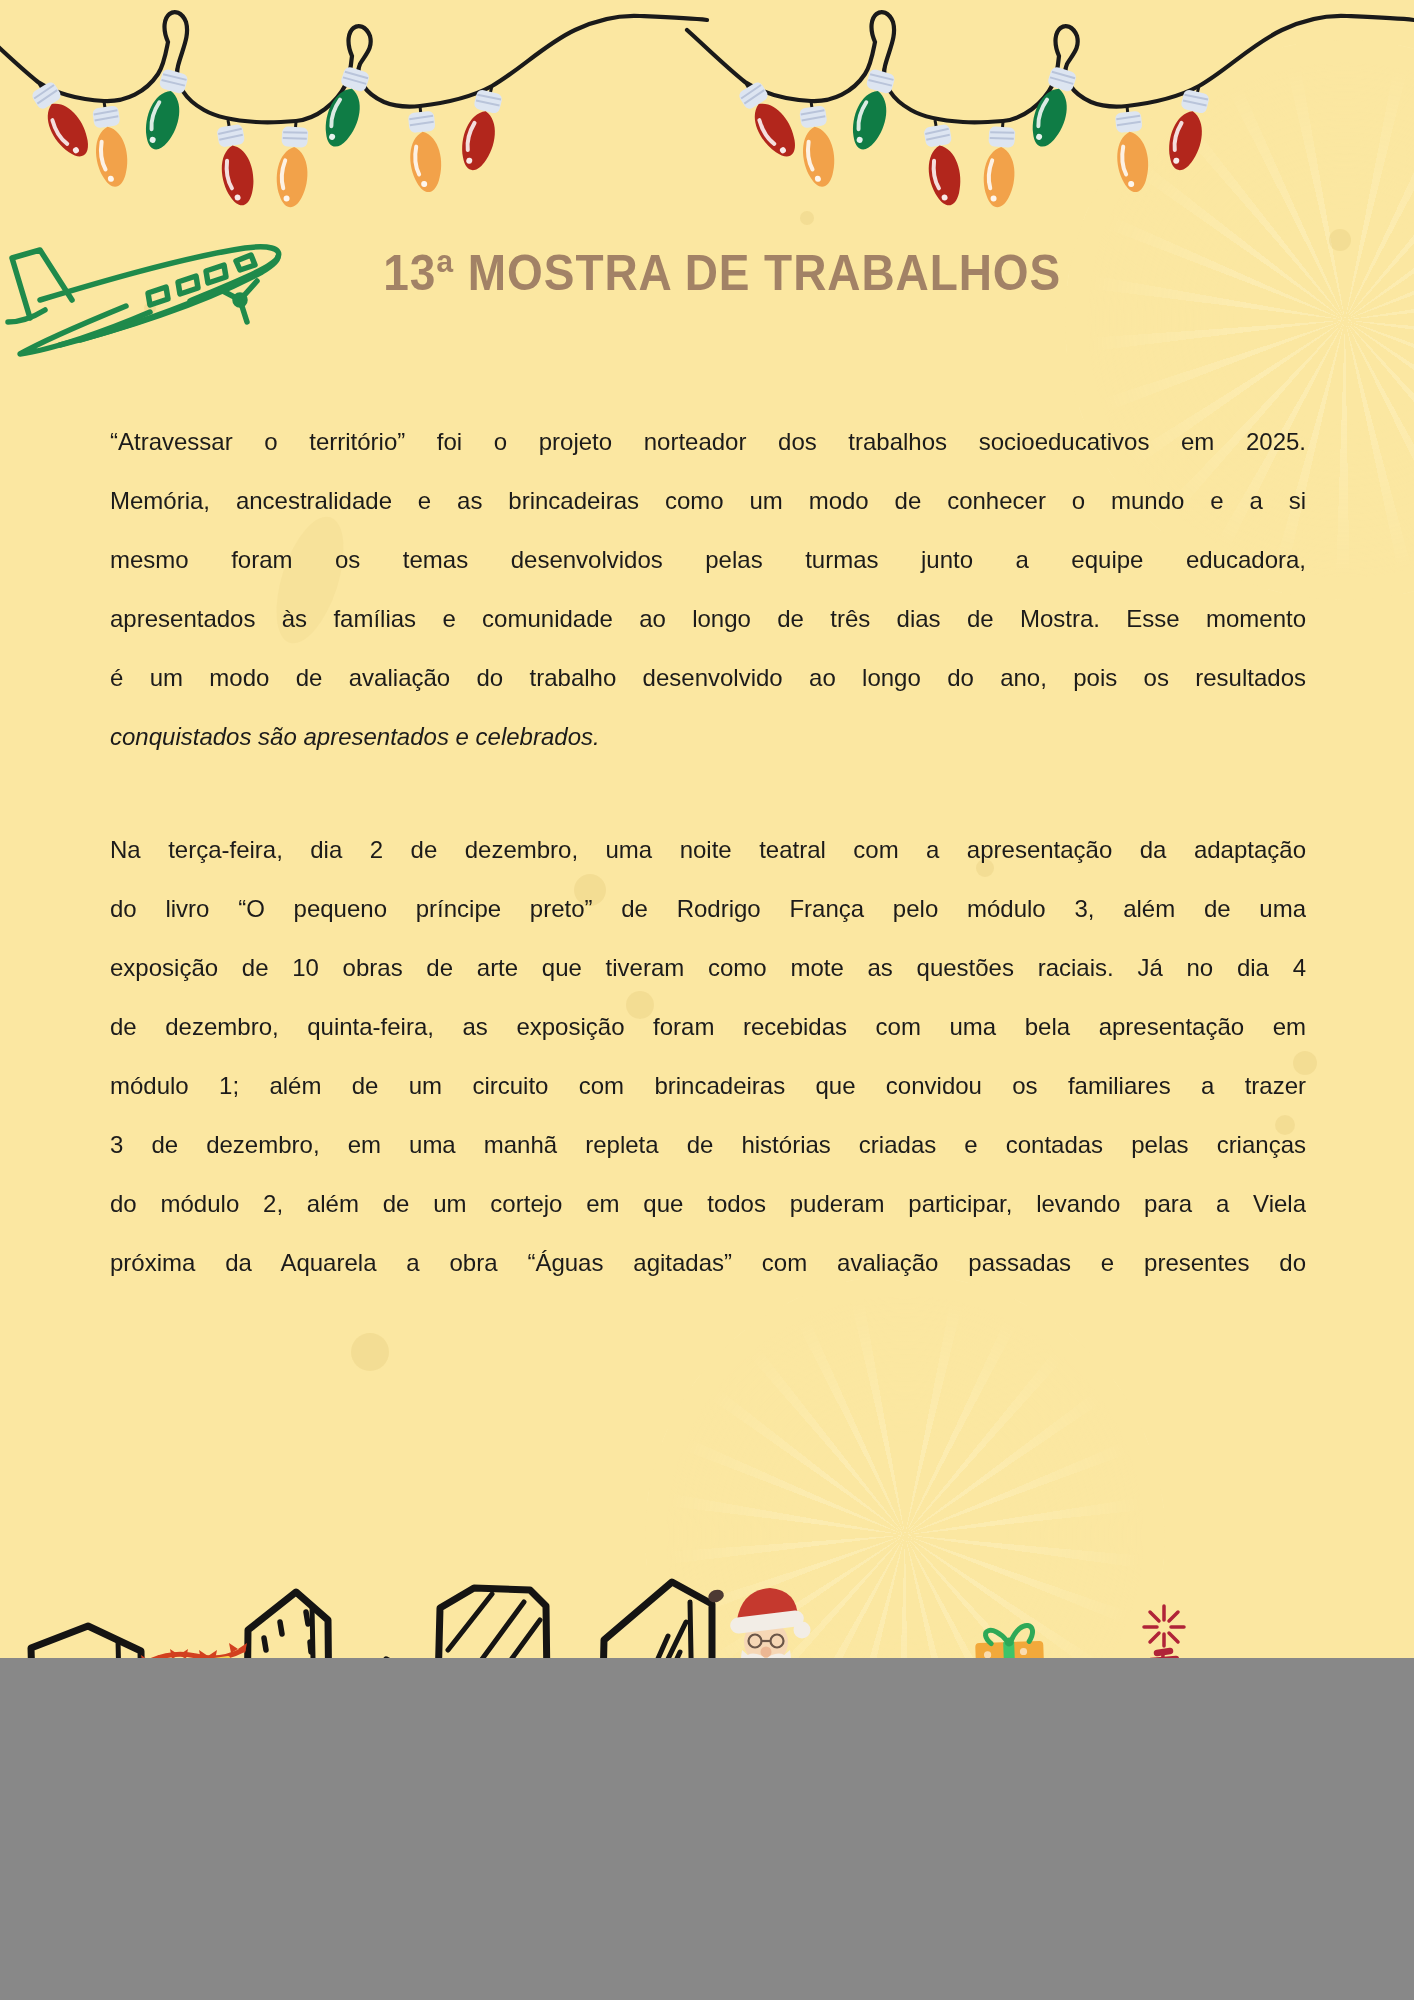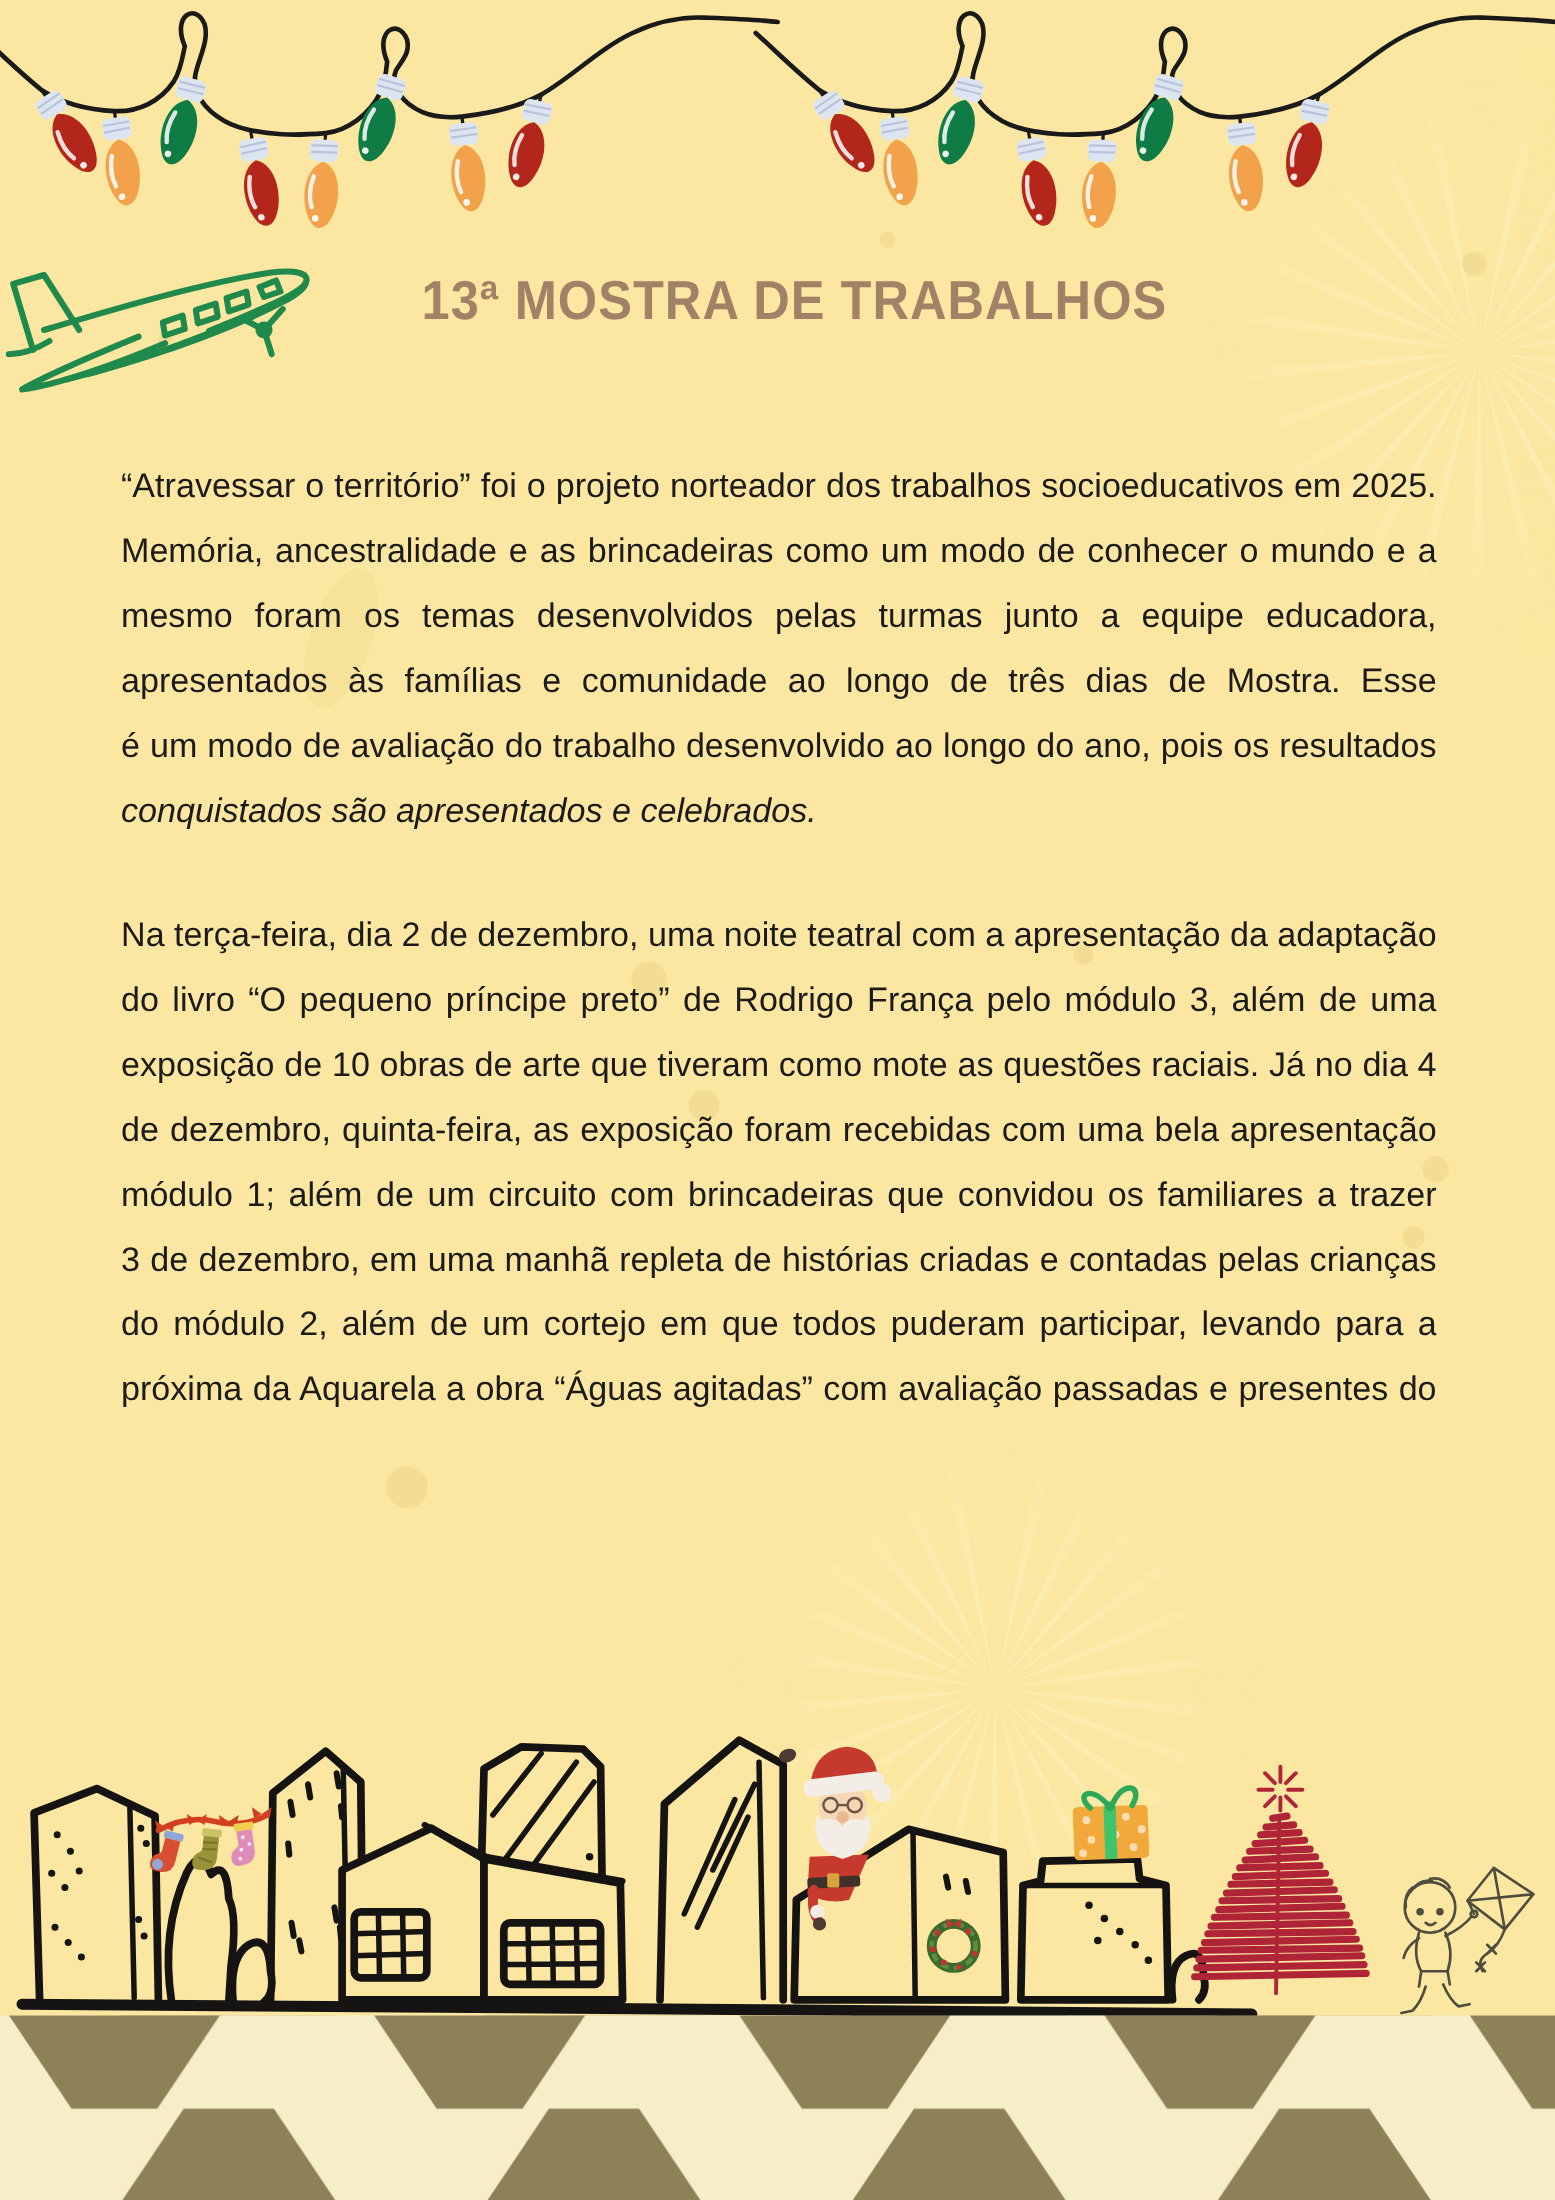--- a/index.html
+++ b/index.html
@@ -1,17 +1,17 @@
 <!DOCTYPE html>
 <html style="--c-background: #fbe7a1; --c-title: #a28266; --c-text: #1c1b1a; --c-ink: #151413; --c-wire: #1a1a1a; --c-bulb-red: #b2261c; --c-bulb-orange: #f2a24a; --c-bulb-green: #0f7c45; --c-socket: #dde5f1; --c-socket-line: #b9c4da; --c-plane-green: #1f8a4b; --c-tree-red: #b02438; --c-gift-orange: #f2a93b; --c-gift-ribbon: #3ec46a; --c-gift-ribbon-dark: #2ea957; --c-wreath-green: #3c6b2d; --c-wreath-light: #5d8f3f; --c-berry-red: #c23331; --c-santa-red: #c5392e; --c-santa-skin: #f6d7b5; --c-santa-beard: #f2ede6; --c-santa-dark: #4d3a33; --c-belt-gold: #d9a33c; --c-garland-red: #d2401f; --c-stocking-red: #d84e33; --c-stocking-blue: #8fa8d8; --c-stocking-olive: #9a9238; --c-stocking-pink: #e08cb8; --c-child-outline: #4e4c3f; --c-pattern-dark: #8e8157; --c-pattern-cream: #f5eec9; --c-bg-dot: #e6cb7c;"><head>
 <meta charset="utf-8">
 <style>
   html,body{margin:0;padding:0;background:#888;}
   .page{
-    position:relative;width:1414px;height:2000px;overflow:hidden;
+    position:relative;width:1414px;height:1658px;overflow:hidden;
     background:var(--c-background,#fbe7a1);
     font-family:"Liberation Sans", sans-serif;
     margin:0 auto;
   }
   svg{display:block;}
   .layer{position:absolute;left:0;}
 
   
   .starburst{
     position:absolute;border-radius:50%;
@@ -24,21 +24,21 @@
   }
 
   
   .title{
     position:absolute;top:244px;left:0;width:100%;text-align:center;
     color:var(--c-title,#a28266);font-weight:700;font-size:50px;letter-spacing:1px;
   }
   .title span{display:inline-block;transform:scaleX(.92) translateX(16px);}
 
   
-  .para{position:absolute;left:110px;width:1196px;color:var(--c-text,#1c1b1a);font-size:31px;}
+  .para{position:absolute;left:110px;width:1196px;color:var(--c-text,#1c1b1a);font-size:24px;}
   .p1{top:412px;}
   .p2{top:820px;}
   .pline{height:59px;line-height:59px;text-align:justify;text-align-last:justify;overflow:hidden;}
   .pline.last{text-align-last:left;font-style:italic;}
 
   
   .wire{stroke:var(--c-wire,#1a1a1a);stroke-width:4.2;fill:none;stroke-linecap:round;}
   .bld{fill:var(--c-background,#fbe7a1);stroke:var(--c-ink,#151413);stroke-width:7;stroke-linejoin:round;stroke-linecap:round;}
   .ln{stroke:var(--c-ink,#151413);stroke-width:5.5;stroke-linecap:round;fill:none;}
   .thin{stroke-width:5;}

